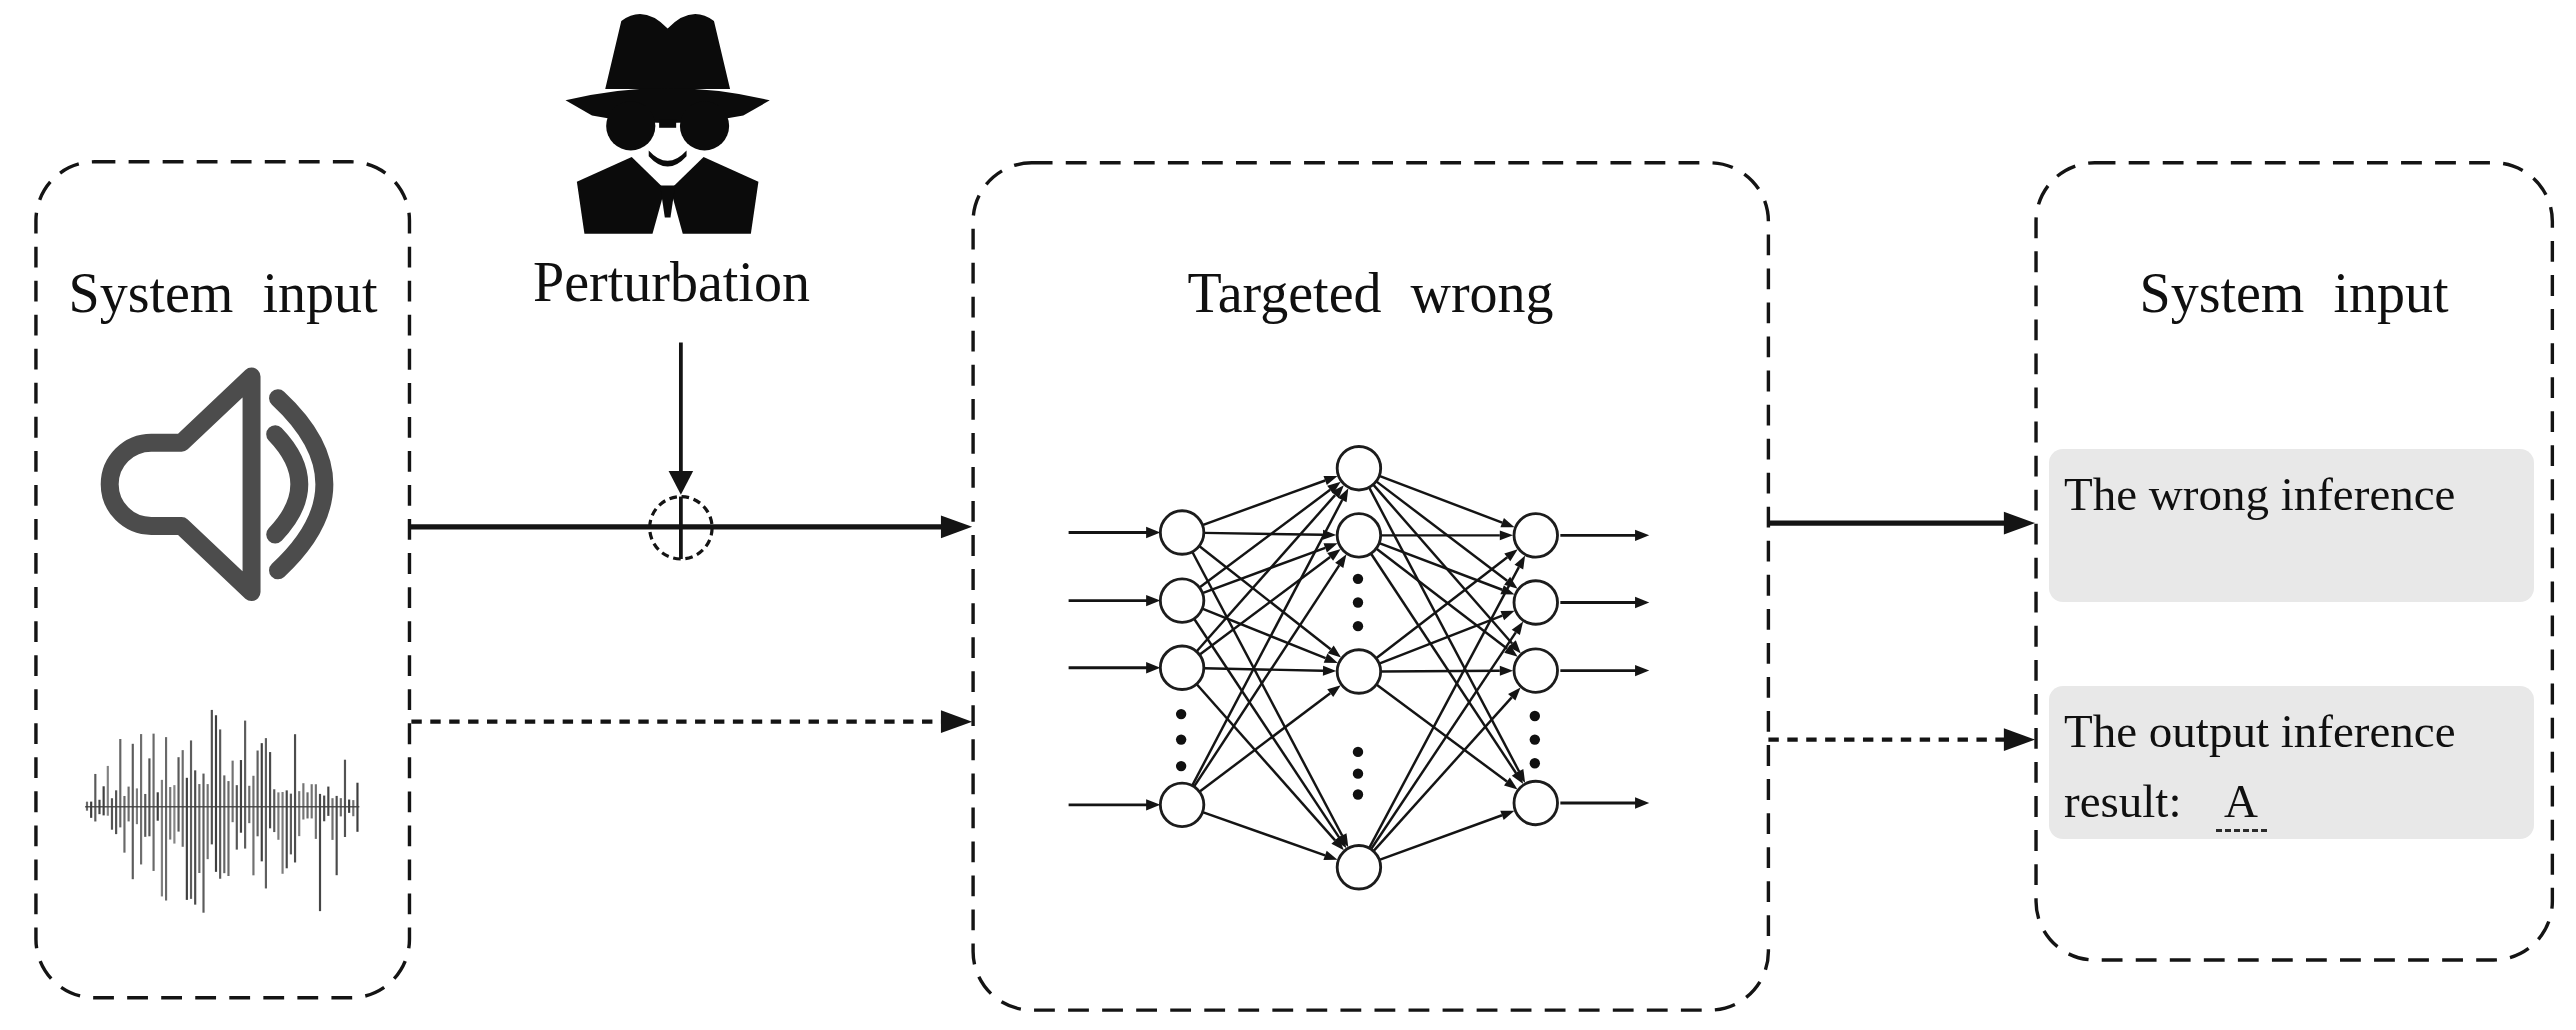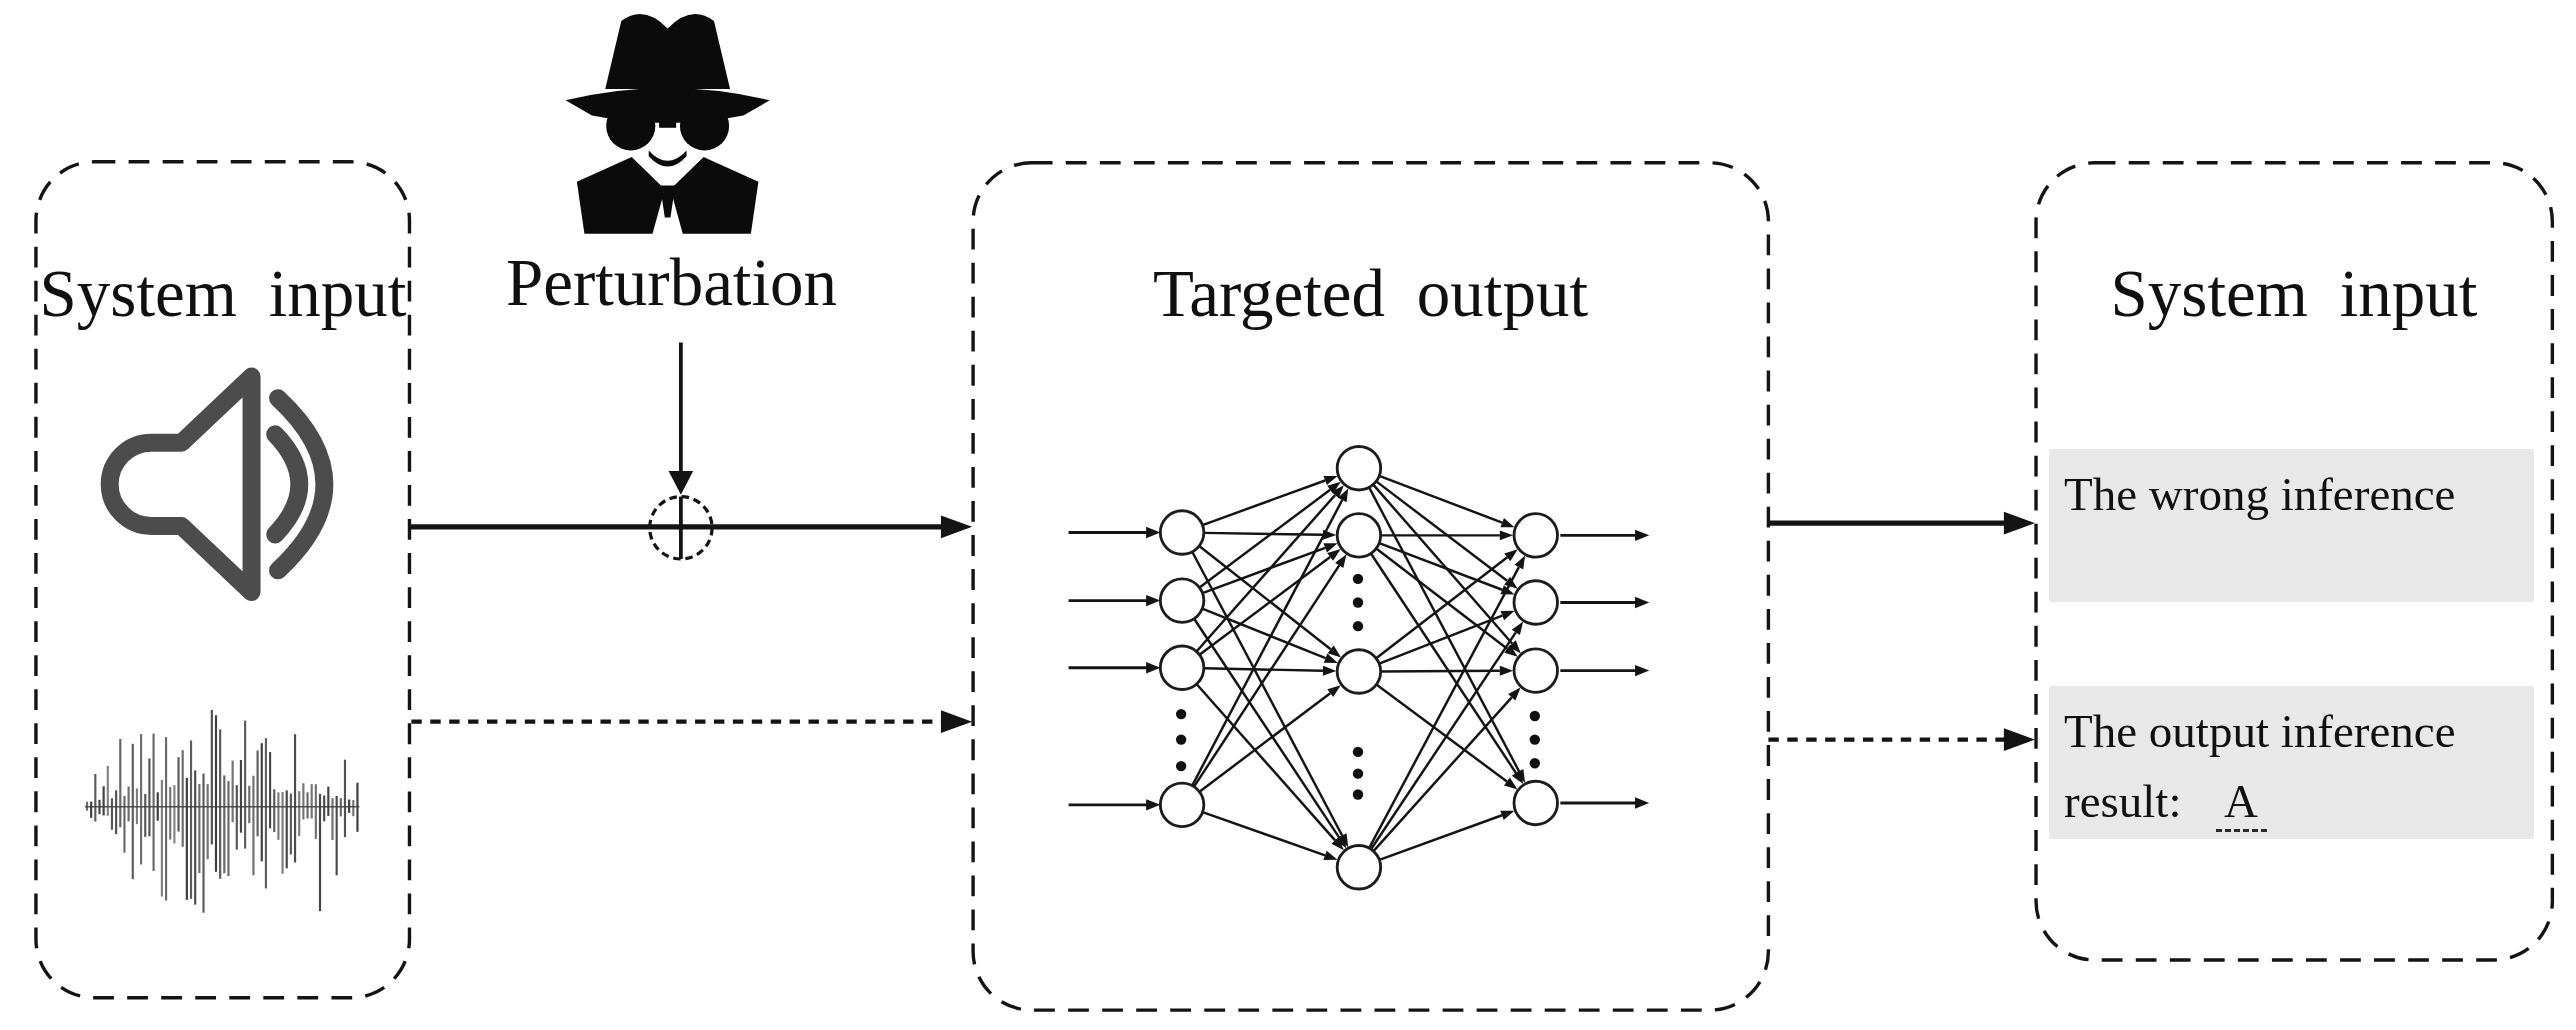--- a/index.html
+++ b/index.html
@@ -7,33 +7,33 @@
     position:relative;
     width:2576px;height:1031px;
     background:#ffffff;
     font-family:"Liberation Serif","DejaVu Serif",serif;
     overflow:hidden;
   }
   .art{position:absolute;left:0;top:0;}
   .box-title{
     position:absolute;
     text-align:center;
-    font-size:67px;
+    font-size:56px;
     color:#101010;
     word-spacing:15px;
     white-space:nowrap;
     line-height:61px;
   }
   .result-card{
     position:absolute;
     left:2049px;
     width:485px;
     height:153px;
     background:#e8e8e8;
-    border-radius:3px;
+    border-radius:14px;
     box-sizing:border-box;
     padding:9.5px 13.2px 0 15px;
     font-size:47px;
     line-height:70px;
     color:#101010;
     white-space:nowrap;
   }
   .result-card .line2-label{margin-right:9.5px;}
   .result-card .value{
     display:inline-block;
@@ -277,21 +277,21 @@
         <circle cx="1623" cy="757" r="5.5" fill="#101010"></circle>
         <circle cx="1623" cy="782" r="5.5" fill="#101010"></circle>
         <circle cx="1623" cy="807" r="5.5" fill="#101010"></circle>
       </g>
   </svg>
 
   <div class="box-title" style="left:36px;width:374px;top:263px;">System input</div>
 
   <div class="box-title" style="left:492px;width:359px;top:252px;">Perturbation</div>
 
-  <div class="box-title" style="left:973px;width:795px;top:263px;">Targeted output</div>
+  <div class="box-title" style="left:973px;width:795px;top:263px;">Targeted wrong</div>
 
   <div class="box-title" style="left:2036px;width:516px;top:263px;">System input</div>
 
   <div class="result-card" style="top:449px;">
     <div>The wrong inference</div>
   </div>
 
   <div class="result-card" style="top:686px;">
     <div>The output inference</div>
     <div><span class="line2-label">result:</span><span class="value">A</span></div>

